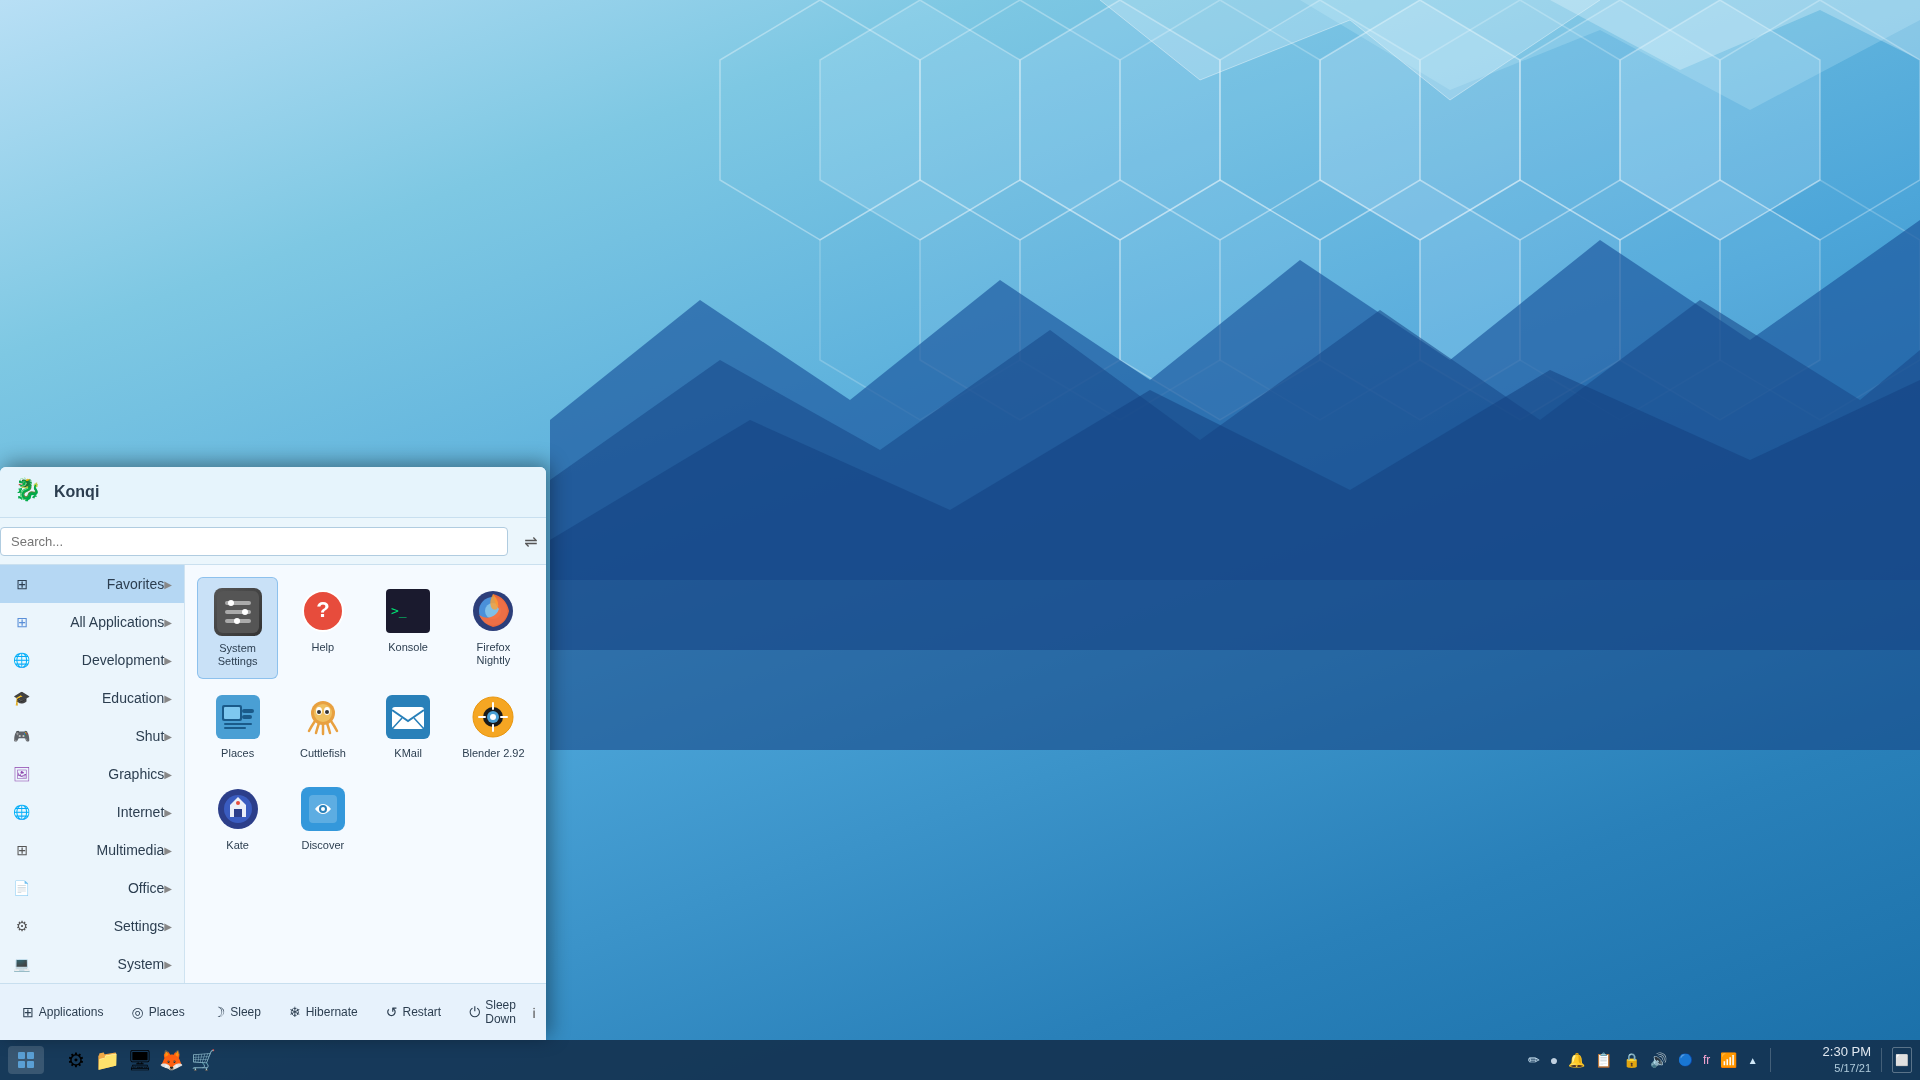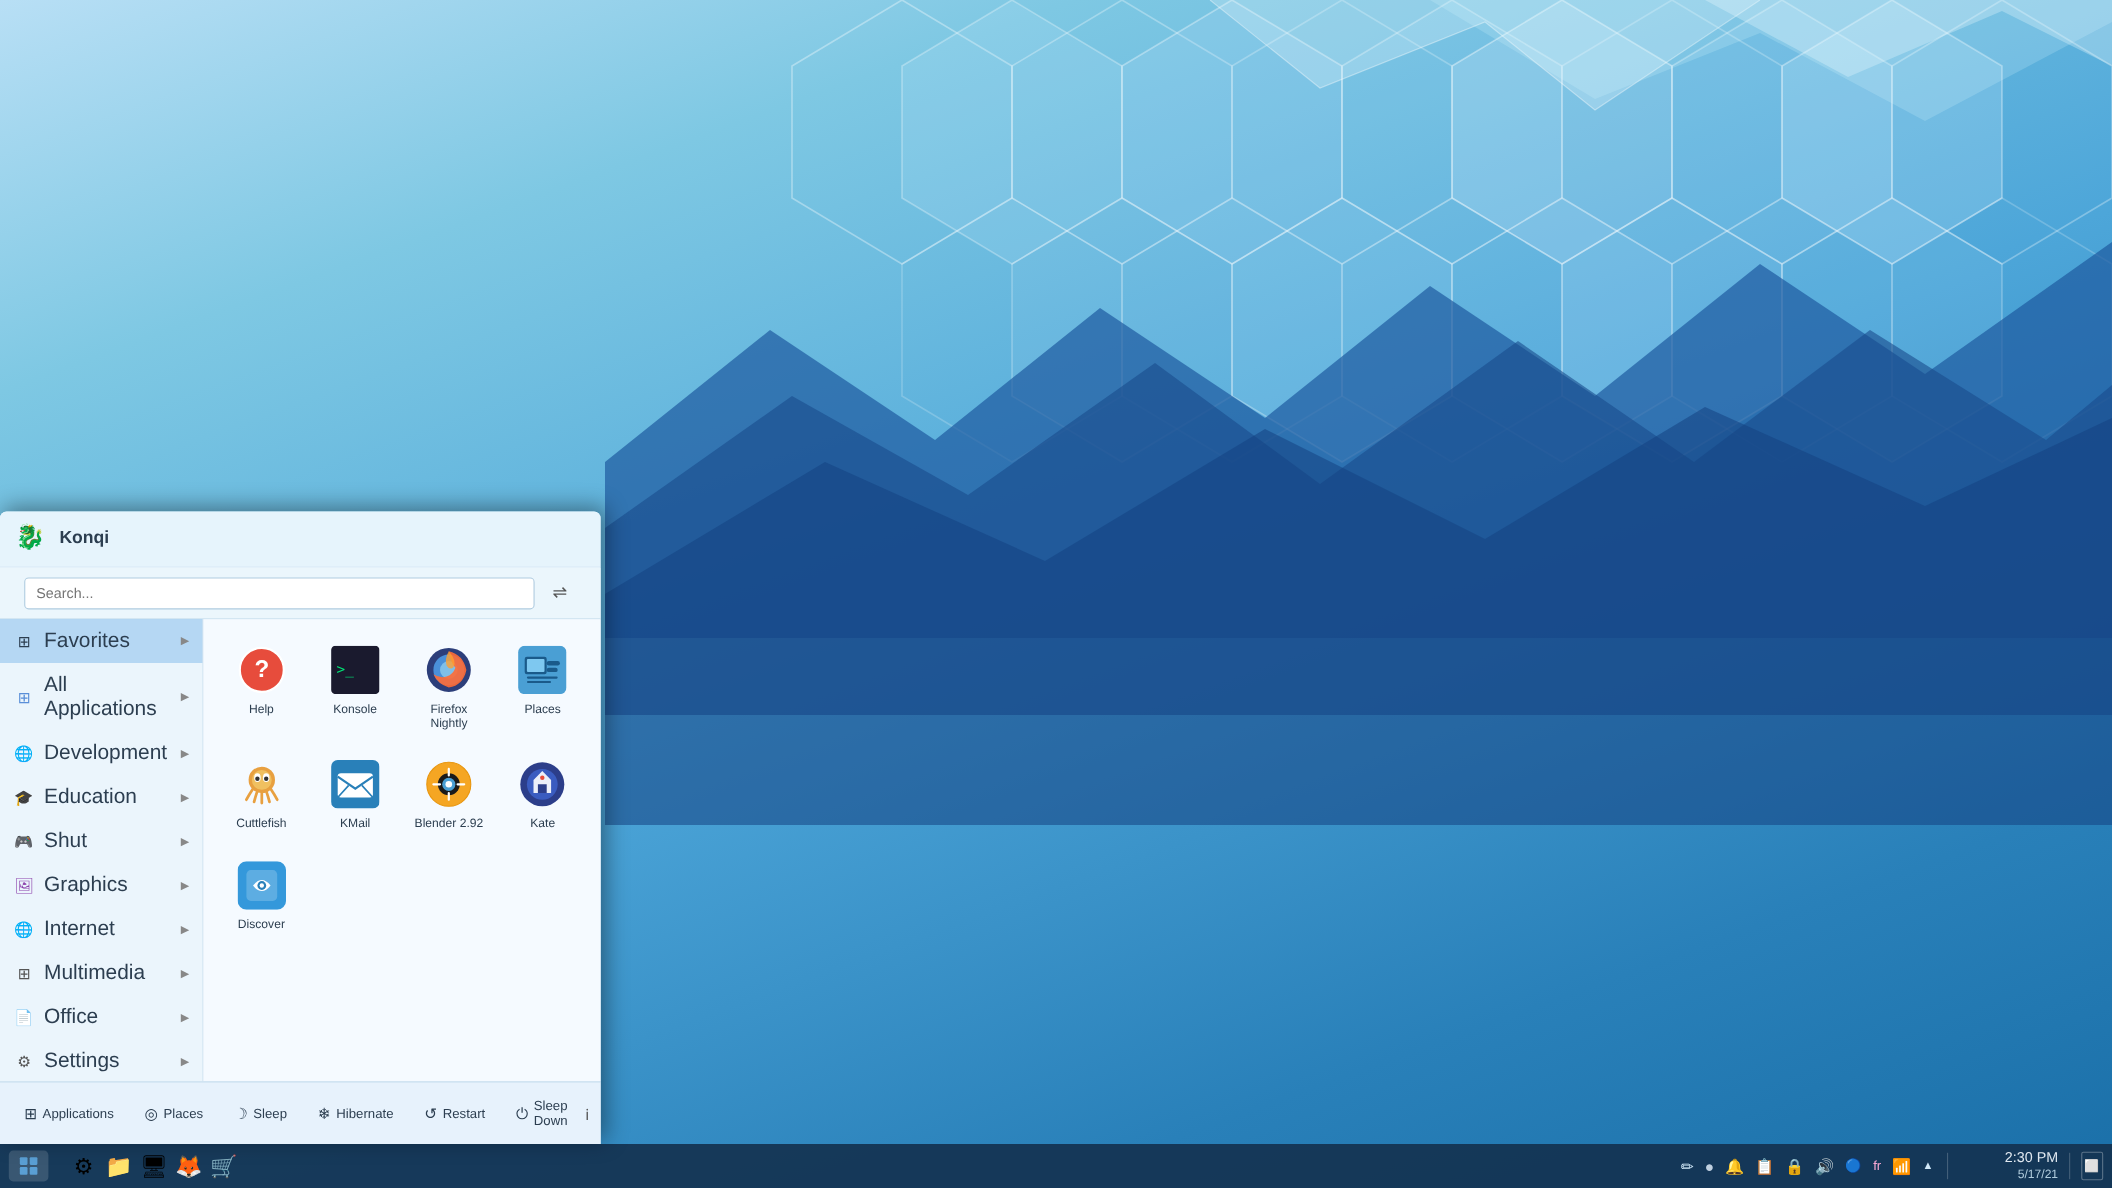--- a/index.html
+++ b/index.html
@@ -135,21 +135,21 @@
     #launcher-title {
       font-size: 16px;
       font-weight: 600;
       color: #2c3e50;
     }
 
     
     #search-bar {
       display: flex;
       align-items: center;
-      padding: 8px 22px;
+      padding: 8px 0;
       border-bottom: 1px solid rgba(180,210,230,0.6);
       background: rgba(235, 245, 252, 0.95);
     }
 
     #search-input {
       flex: 1;
       border: 1px solid #b0cce0;
       border-radius: 4px;
       padding: 6px 10px;
       font-size: 13px;
@@ -202,21 +202,21 @@
       width: 20px;
       height: 20px;
       margin-right: 8px;
       display: flex;
       align-items: center;
       justify-content: center;
       font-size: 14px;
       flex-shrink: 0;
     }
 
-    .sidebar-item-label { flex: 1; font-size: 19px; }
+    .sidebar-item-label { flex: 1; font-size: 14px; text-align: right; }
 
     .sidebar-arrow {
       font-size: 10px;
       color: #888;
     }
 
     
     #app-grid {
       flex: 1;
       padding: 12px;
@@ -433,20 +433,34 @@
 
         <div class="sidebar-item">
           <div class="sidebar-item-icon" style="color:#2980b9;">💻</div>
           <span class="sidebar-item-label">System</span>
           <span class="sidebar-arrow">▶</span>
         </div>
       </div>
 
       <div id="app-grid">
 
+        <div class="app-item selected">
+          <div class="app-icon icon-system-settings">
+            <svg width="42" height="42" viewBox="0 0 42 42">
+              <rect width="42" height="42" rx="6" fill="#555"></rect>
+              <rect x="8" y="10" width="26" height="4" rx="2" fill="#aaa"></rect>
+              <rect x="8" y="19" width="26" height="4" rx="2" fill="#aaa"></rect>
+              <rect x="8" y="28" width="26" height="4" rx="2" fill="#aaa"></rect>
+              <circle cx="14" cy="12" r="3" fill="#fff"></circle>
+              <circle cx="28" cy="21" r="3" fill="#fff"></circle>
+              <circle cx="20" cy="30" r="3" fill="#fff"></circle>
+            </svg>
+          </div>
+          <span class="app-name">System Settings</span>
+        </div>
 
         <div class="app-item">
           <div class="app-icon">
             <svg width="44" height="44" viewBox="0 0 44 44">
               <circle cx="22" cy="22" r="20" fill="#e74c3c"></circle>
               <circle cx="22" cy="22" r="20" fill="none" stroke="white" stroke-width="2"></circle>
               <text x="22" y="28" text-anchor="middle" font-size="22" fill="white" font-weight="bold">?</text>
             </svg>
           </div>
           <span class="app-name">Help</span>

